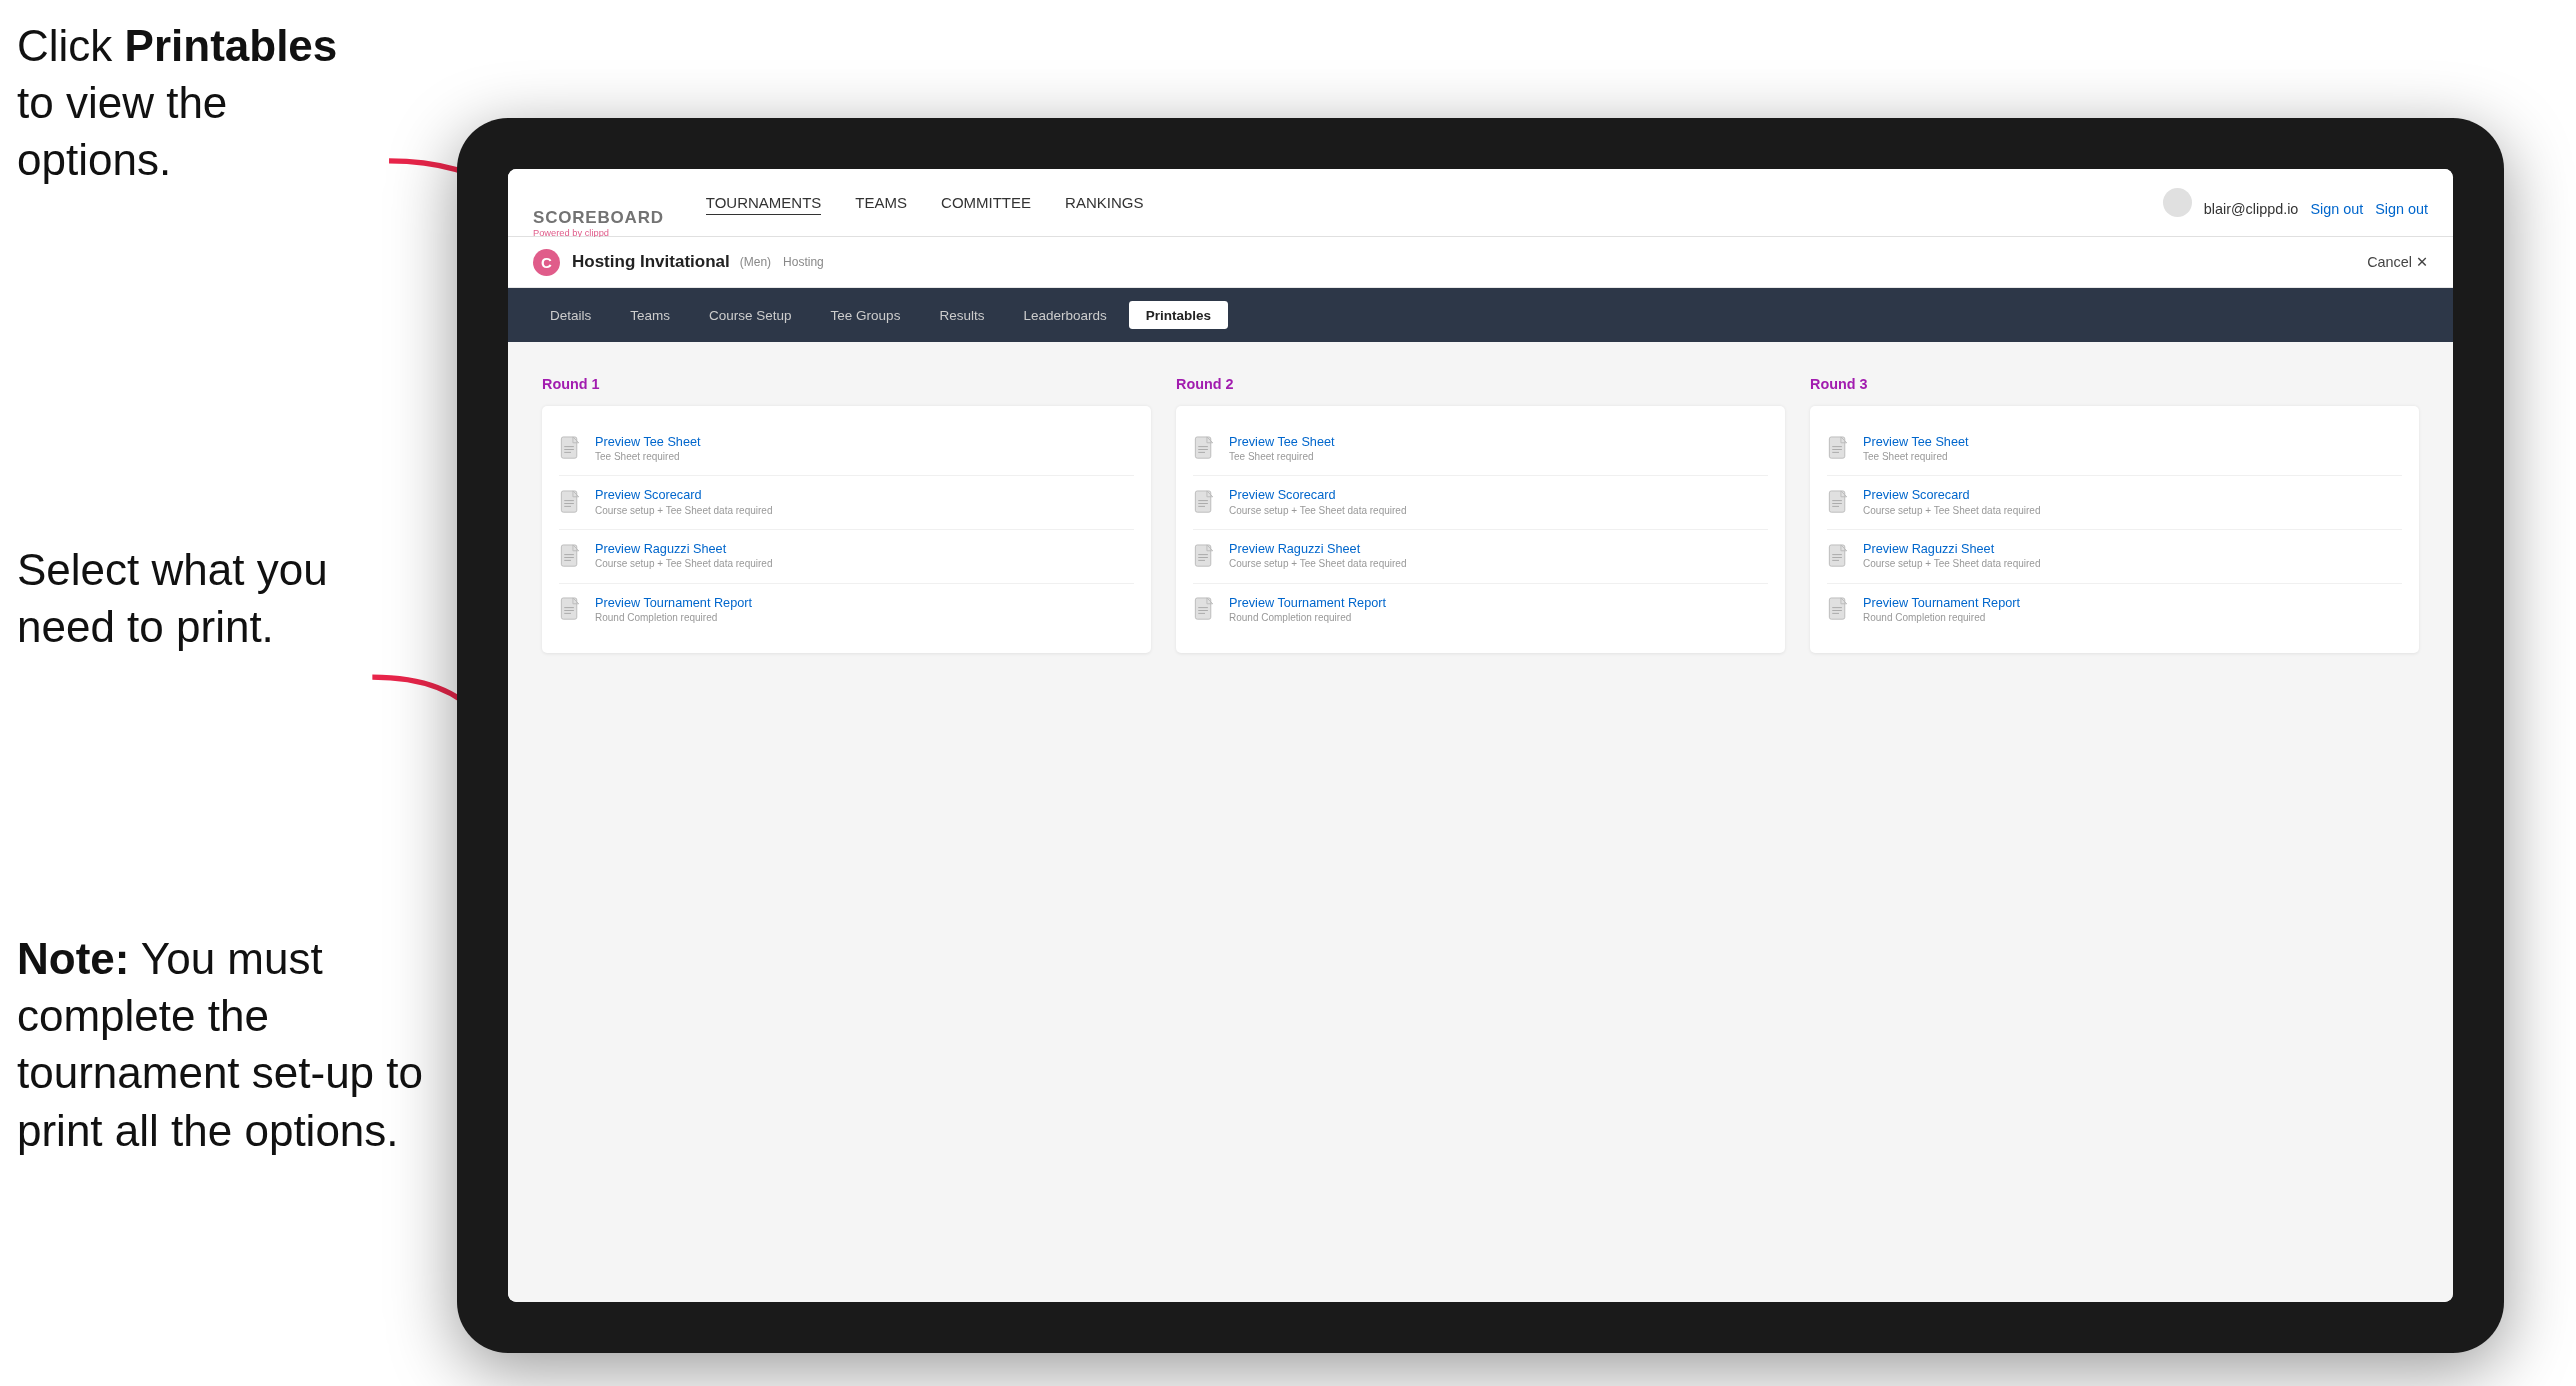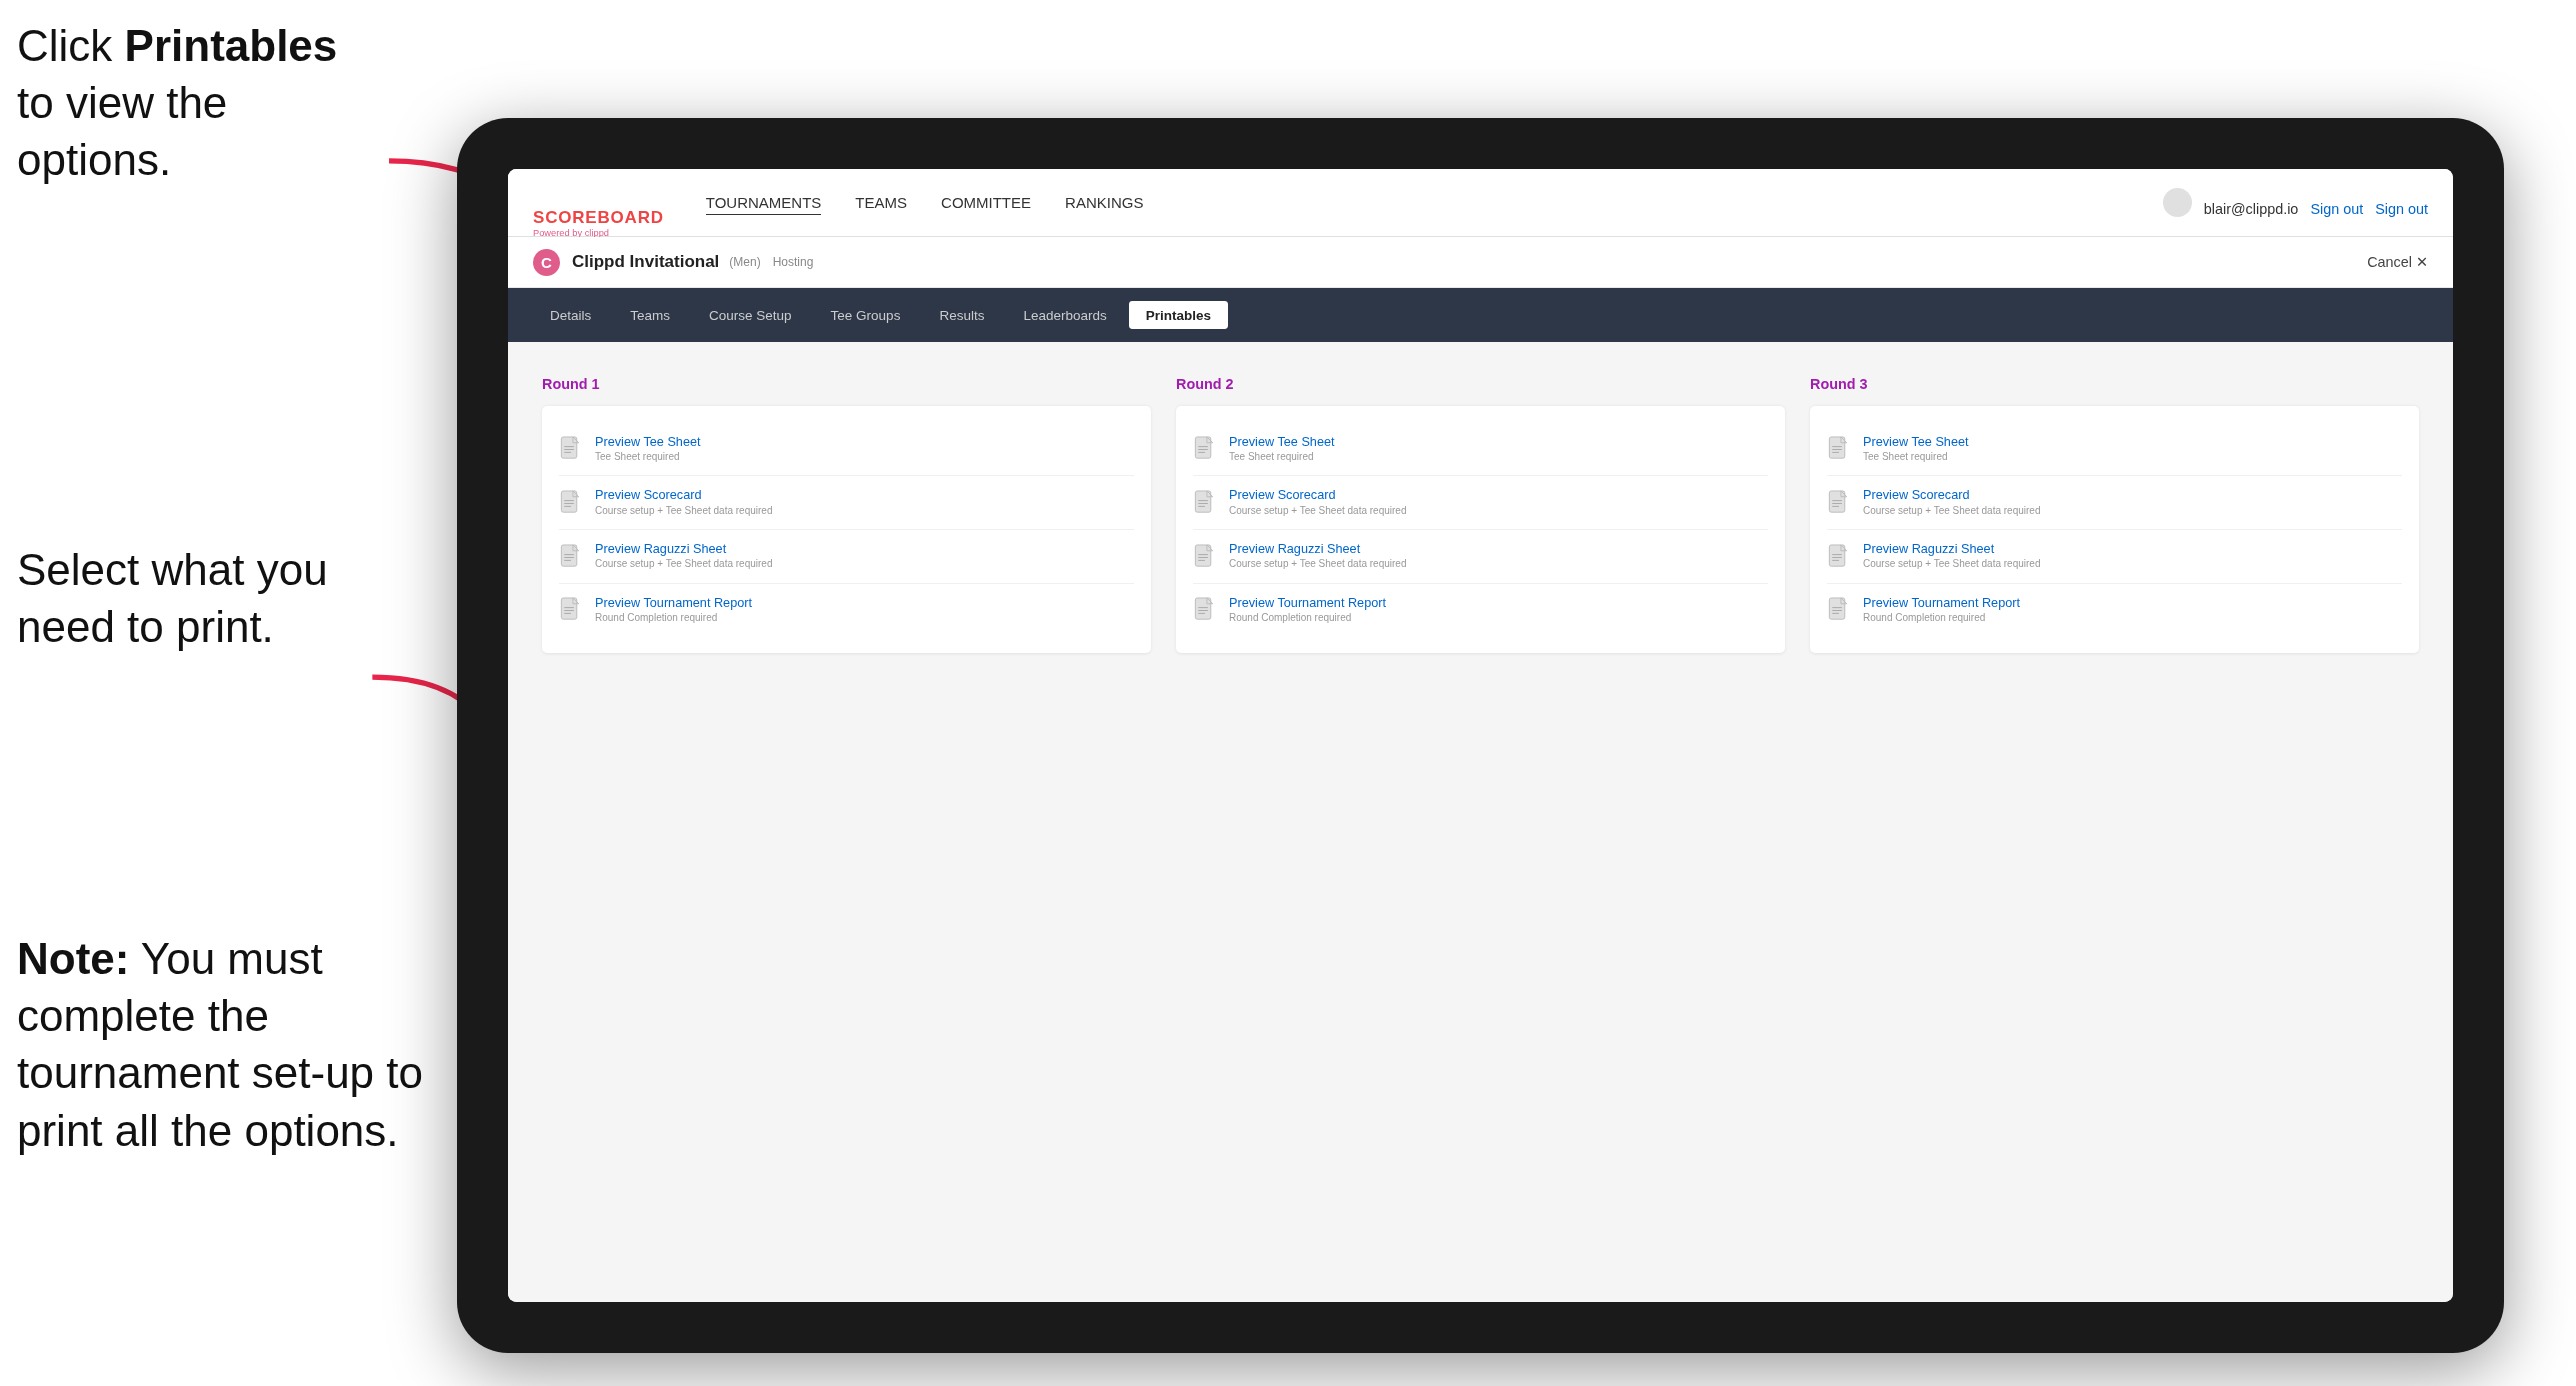--- a/index.html
+++ b/index.html
@@ -104,21 +104,21 @@
     }
 
     .logo-area {
       display: flex;
       flex-direction: column;
       margin-right: 42px;
     }
     .logo-title {
       font-size: 17px;
       font-weight: 800;
-      color: #ef4444;
+      color: #737373;
       letter-spacing: 0.8px;
       margin-top: 41px;
     }
     .logo-sub {
       font-size: 9.3px;
       color: #e05c8a;
     }
 
     .top-nav-links {
       display: flex;
@@ -330,21 +330,21 @@
       <div class="top-nav-right">
         <div class="user-avatar"></div>
         <span>blair@clippd.io</span>
         <span style="color:#0066cc; cursor:pointer;">Sign out</span>
         <span style="color:#0066cc; cursor:pointer;">Sign out</span>
       </div>
     </div>
 
     <div class="tournament-bar">
       <div class="tournament-icon">C</div>
-      <span class="tournament-name">Clippd Invitational</span>
+      <span class="tournament-name">Hosting Invitational</span>
       <span class="tournament-badge">(Men)</span>
       <span class="tournament-status">Hosting</span>
       <span class="cancel-btn">Cancel ✕</span>
     </div>
 
     <div class="tab-bar">
       <div class="tab-item">Details</div>
       <div class="tab-item">Teams</div>
       <div class="tab-item">Course Setup</div>
       <div class="tab-item">Tee Groups</div>

